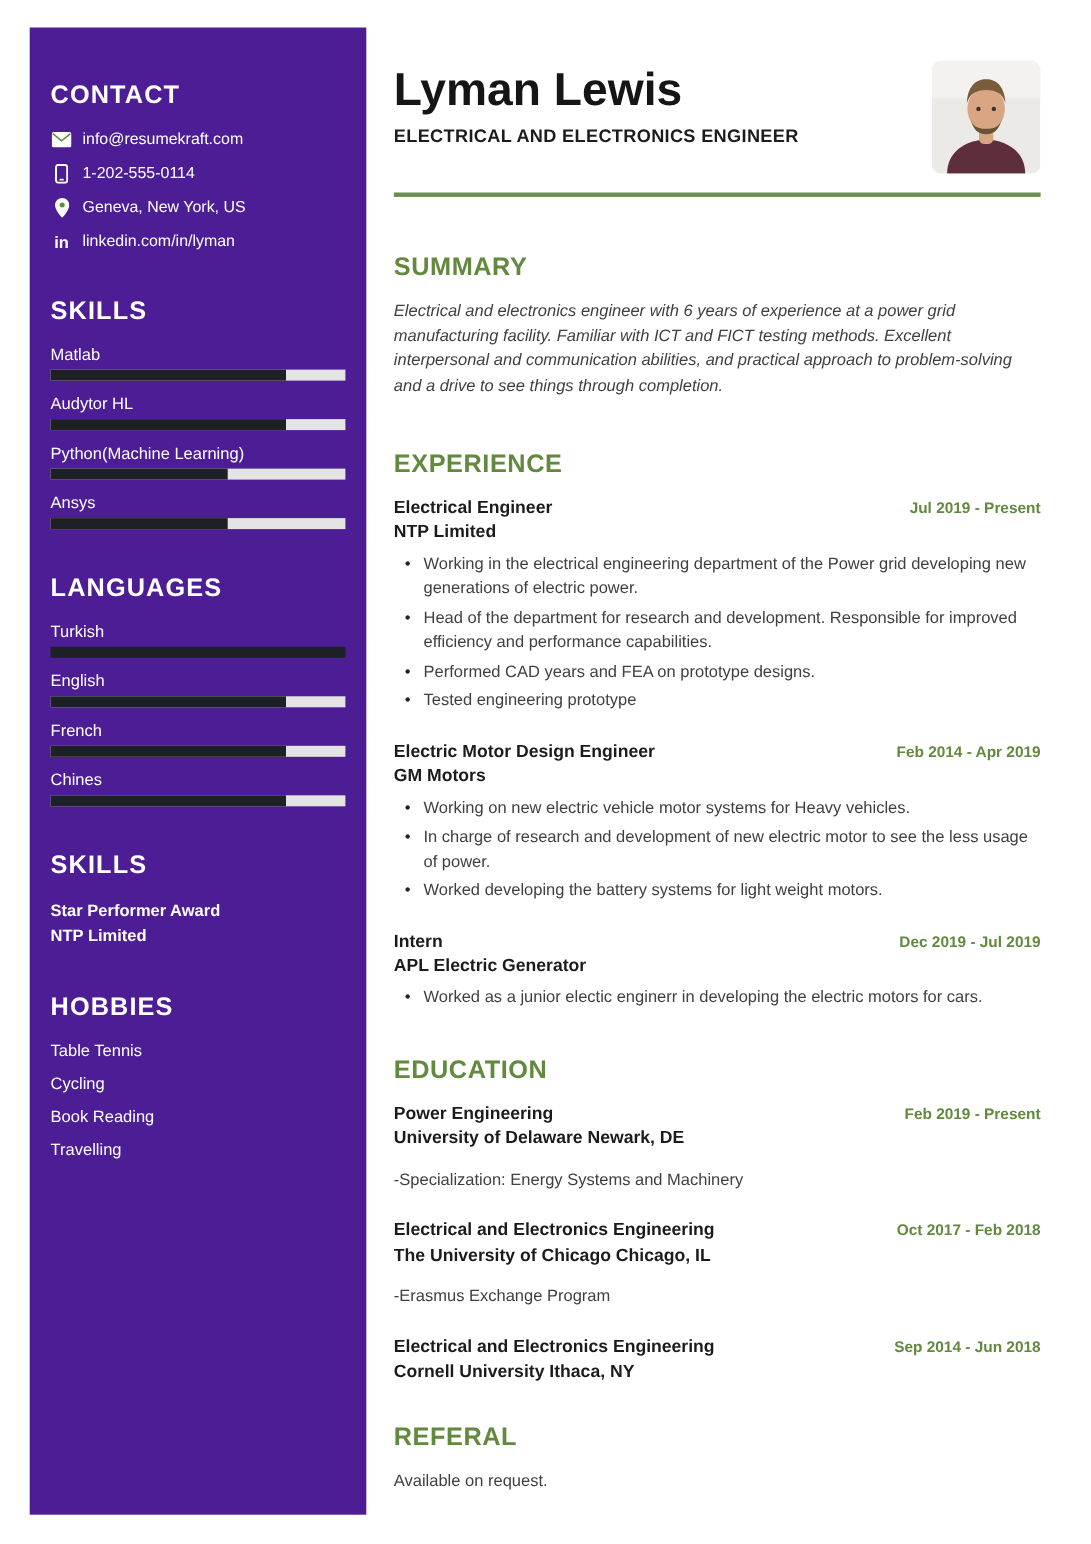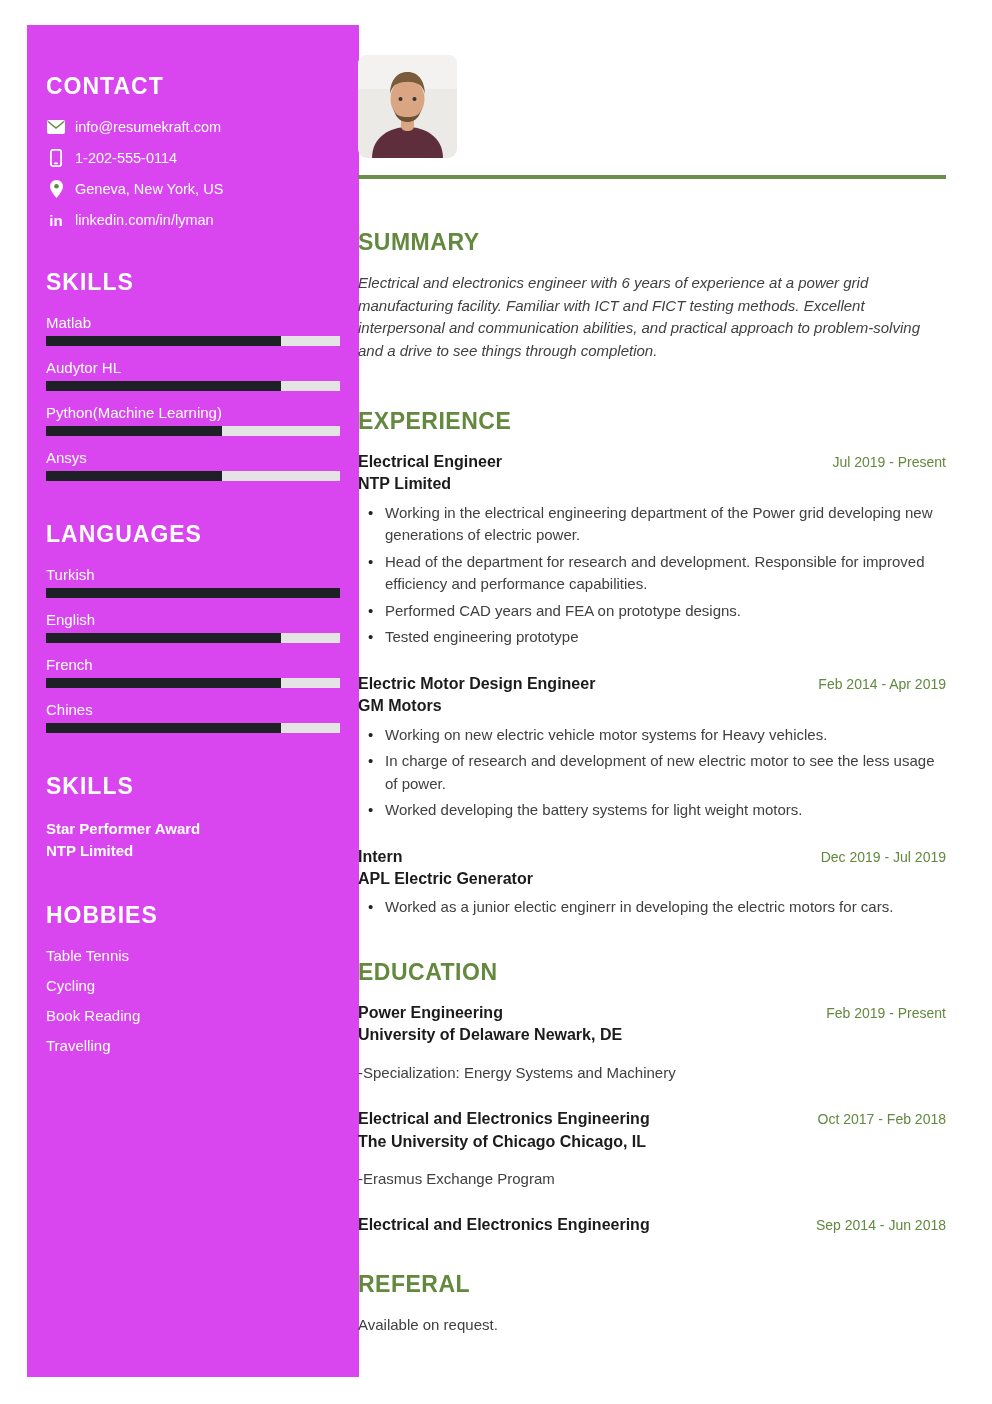--- a/index.html
+++ b/index.html
@@ -8,22 +8,22 @@
     width: 992px; height: 1404px;
     position: relative;
     font-family: "Liberation Sans", "DejaVu Sans", sans-serif;
     color: #3d3d3d;
   }
 
   
   .sidebar {
     position: absolute;
     left: 27px; top: 25px;
-    width: 332px; height: 1352px;
-    background: #d946ef;
+    width: 306px; height: 1352px;
+    background: #4c1d95;
     color: #ffffff;
     padding: 48px 19px 20px 19px;
   }
   .side-heading {
     font-size: 23px;
     font-weight: bold;
     letter-spacing: 1px;
     color: #ffffff;
     margin-bottom: 18px;
   }
@@ -126,21 +126,21 @@
     align-items: baseline;
   }
   .entry-title, .entry-sub {
     font-size: 16px;
     font-weight: bold;
     color: #1b1b1b;
     line-height: 1.4;
   }
   .entry-date {
     font-size: 14px;
-    font-weight: normal;
+    font-weight: bold;
     color: #62893E;
     white-space: nowrap;
   }
   .bullets { margin-top: 6px; }
   .bullets li {
     list-style: none;
     position: relative;
     padding-left: 27px;
     font-size: 15px;
     line-height: 1.5;
@@ -277,20 +277,24 @@
     <div class="hobby-item">Cycling</div>
     <div class="hobby-item">Book Reading</div>
     <div class="hobby-item">Travelling</div>
   </div>
 
 </aside>
 
 <main class="main">
 
   <div class="header-row">
+    <div>
+      <div class="name">Lyman Lewis</div>
+      <div class="job-title-line">ELECTRICAL AND ELECTRONICS ENGINEER</div>
+    </div>
     <div class="photo">
       <svg width="99" height="103" viewBox="0 0 99 103">
         <rect width="99" height="103" fill="#eceae7"></rect>
         <rect x="0" y="0" width="99" height="34" fill="#f3f2f0"></rect>
         <path d="M14 103 C14 82 32 72 49.5 72 C67 72 85 82 85 103 Z" fill="#5f2e3c"></path>
         <rect x="43" y="58" width="13" height="18" rx="5" fill="#d9a583"></rect>
         <ellipse cx="49.5" cy="44" rx="17" ry="20" fill="#d9a583"></ellipse>
         <path d="M32 40 C32 24 40 17 49.5 17 C59 17 67 24 67 40 C67 36 63 30 60 29 C54 26 45 26 39 29 C36 30 32 36 32 40 Z" fill="#7a5b3a"></path>
         <path d="M35 52 C37 62 42 67 49.5 67 C57 67 62 62 64 52 C62 60 58 62 49.5 62 C41 62 37 60 35 52 Z" fill="#6b5136"></path>
         <circle cx="42.5" cy="44" r="2" fill="#3a3330"></circle>
@@ -367,20 +371,21 @@
       </div>
       <div class="entry-sub">The University of Chicago Chicago, IL</div>
       <div class="entry-note">-Erasmus Exchange Program</div>
     </div>
 
     <div class="entry">
       <div class="entry-head">
         <div class="entry-title">Electrical and Electronics Engineering</div>
         <div class="entry-date">Sep 2014 - Jun 2018</div>
       </div>
+      <div class="entry-sub">Cornell University Ithaca, NY</div>
 
     </div>
   </section>
 
   <section class="section" style="margin-top:34px;">
     <div class="section-heading">REFERAL</div>
     <p class="body-text">Available on request.</p>
   </section>
 
 </main>

